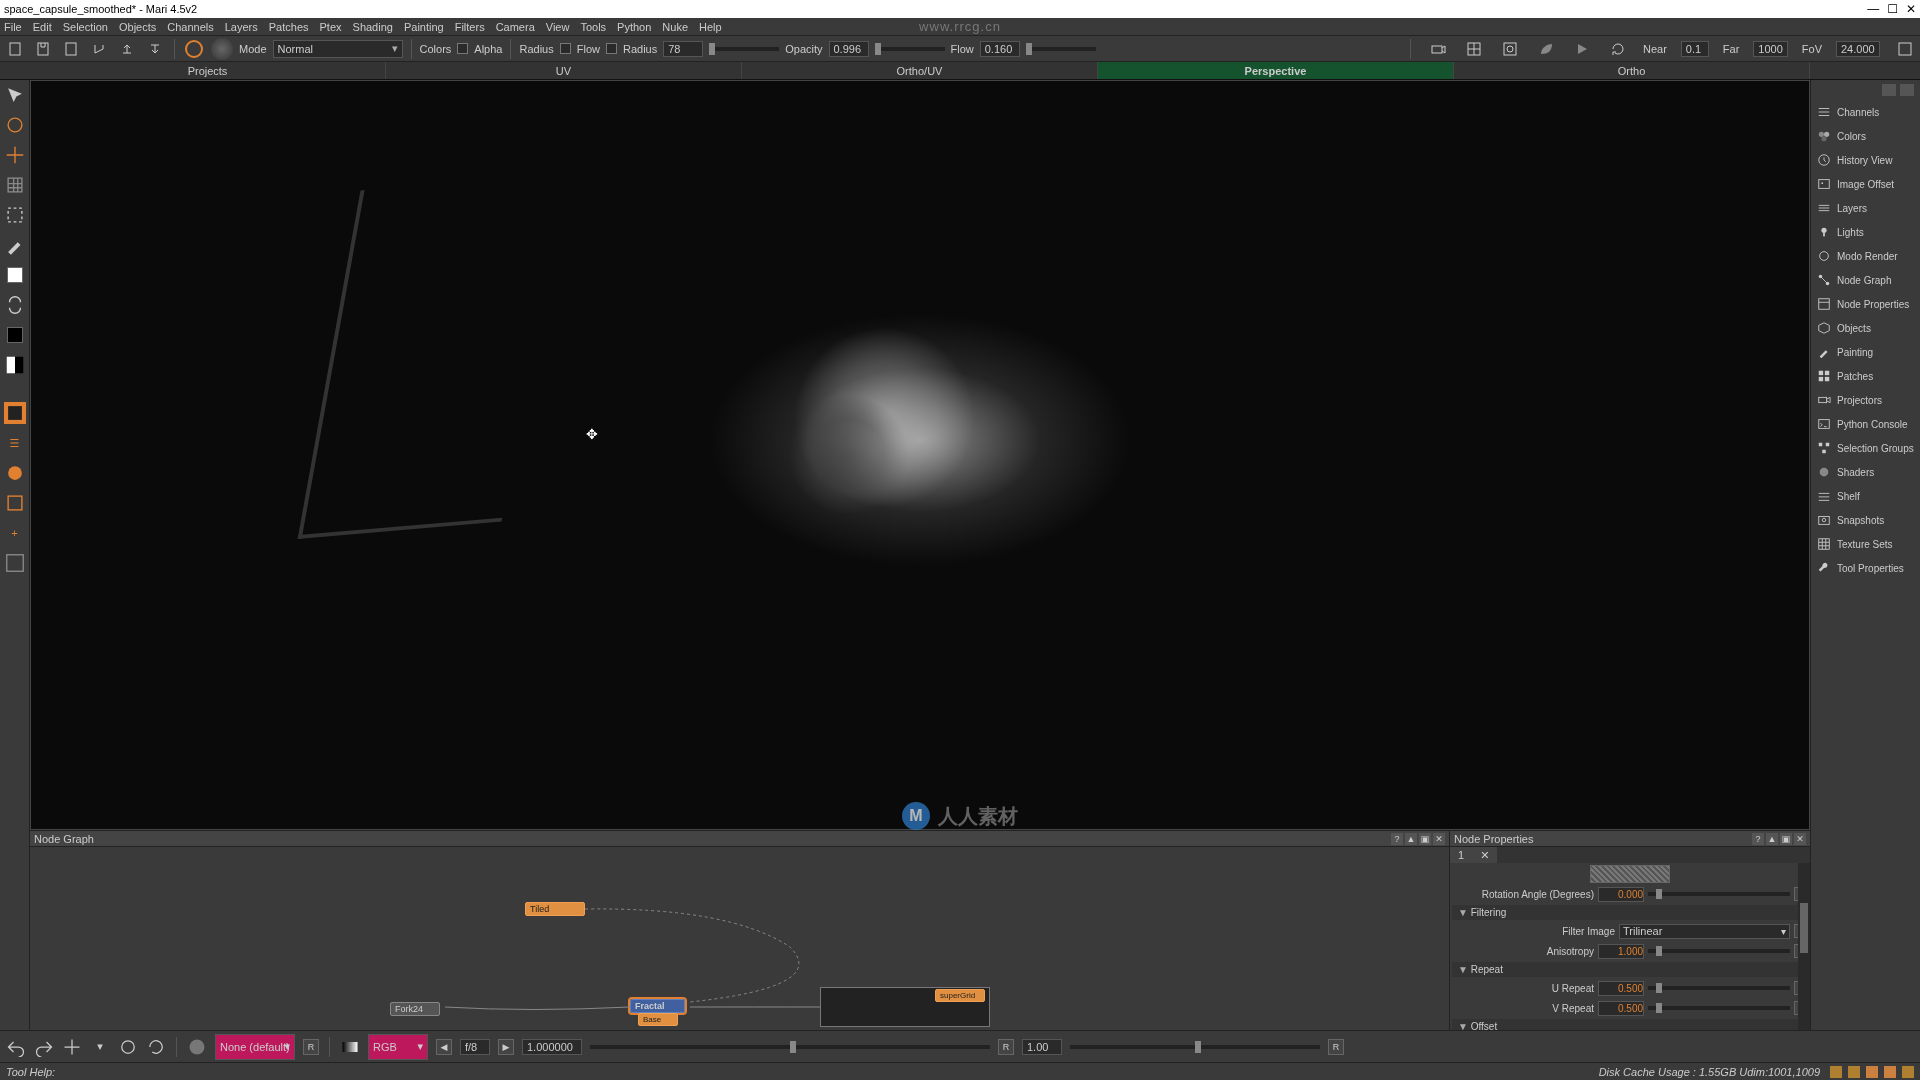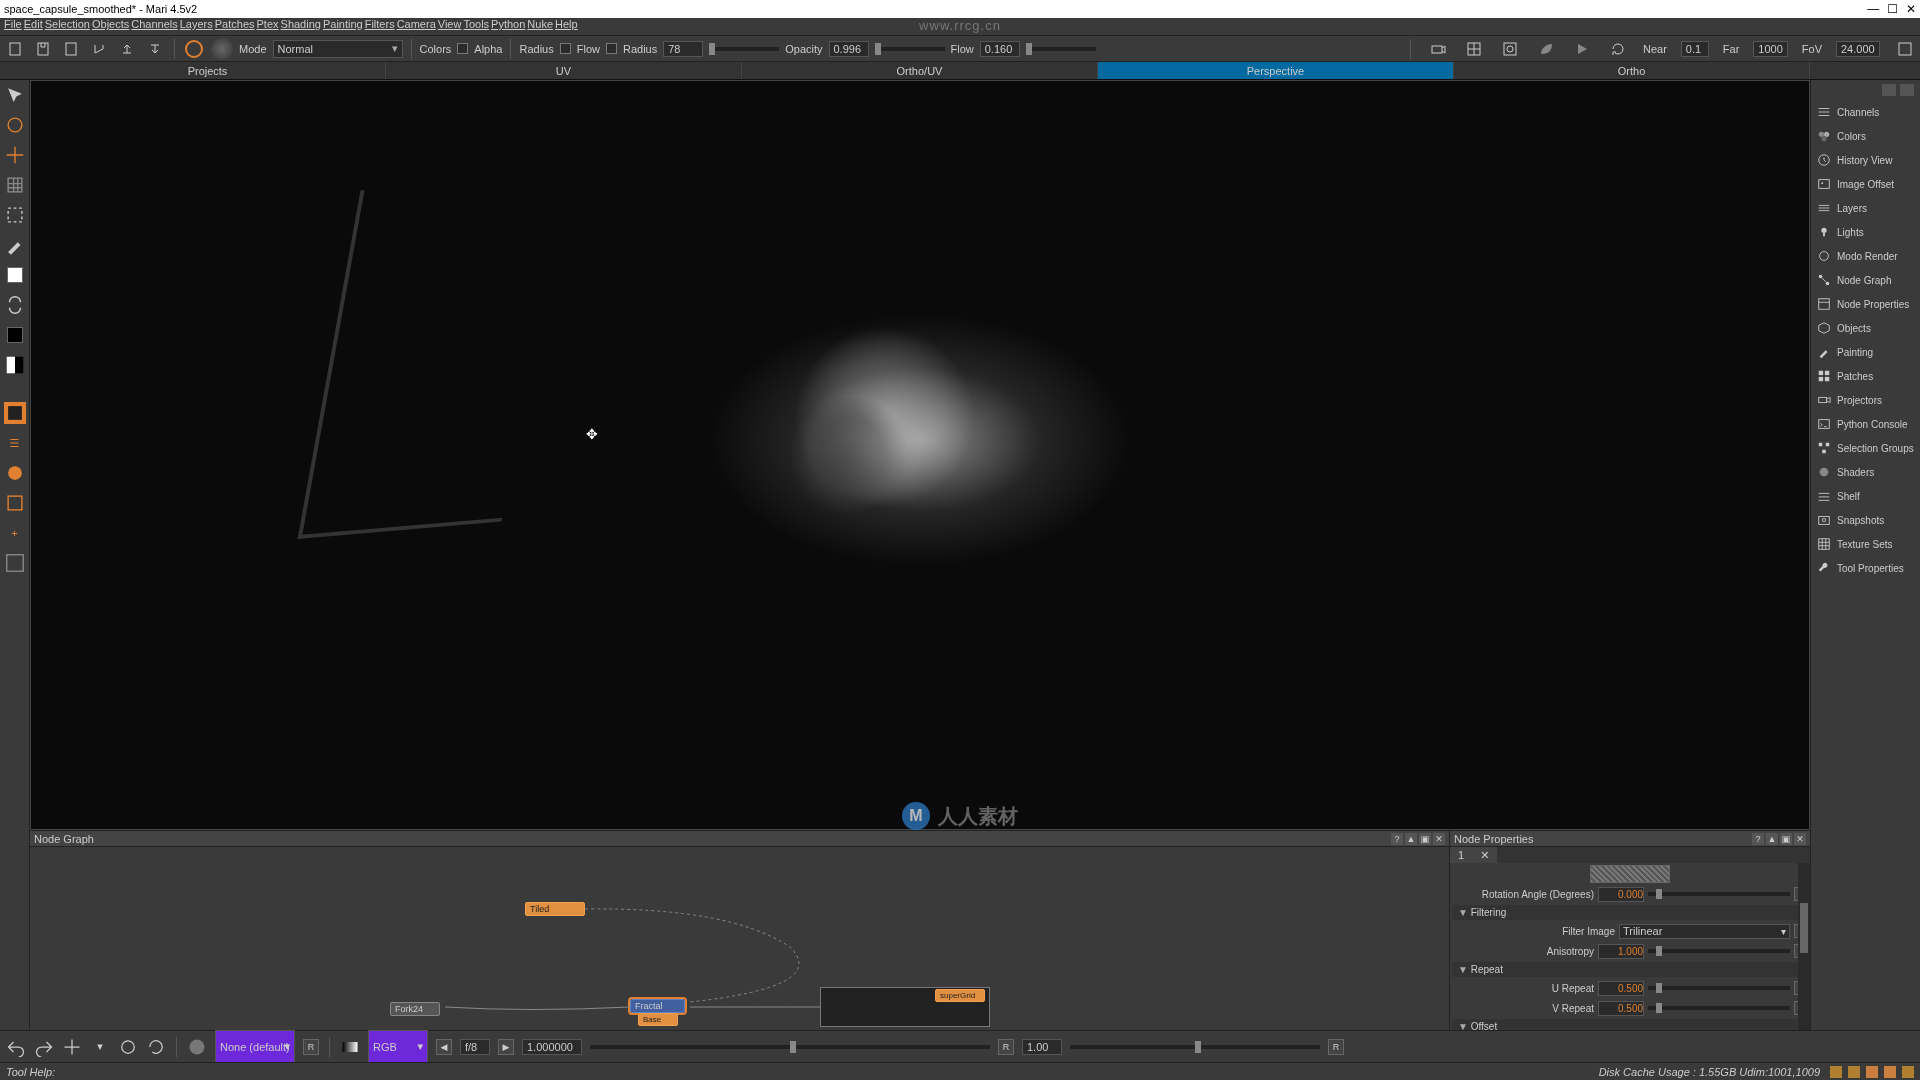--- a/index.html
+++ b/index.html
@@ -1,40 +1,40 @@
 <!DOCTYPE html>
 <html><head>
 <meta charset="utf-8">
 <style>
 * { margin:0; padding:0; box-sizing:border-box; font-family:Arial,sans-serif; font-size:11px; color:#ccc; user-select:none; }
 body { background:#3a3a3a; width:1920px; height:1080px; overflow:hidden; position:relative; }
 .titlebar { height:18px; background:#fff; display:flex; align-items:center; padding:0 4px; justify-content:space-between; }
 .titlebar span { color:#000; }
 .winbtns { display:flex; gap:8px; }
 .winbtns span { color:#000; font-size:12px; cursor:pointer; }
-.menubar { height:18px; background:#3a3a3a; display:flex; padding:0 4px; gap:2px; border-bottom:1px solid #222; position:relative;text-decoration:underline; }
+.menubar { height:18px; background:#3a3a3a; display:flex; align-items:center; padding:0 4px; gap:11px; border-bottom:1px solid #222; position:relative; }
 .menubar .menu-item { cursor:pointer; }
 .menubar .watermark { position:absolute; left:50%; transform:translateX(-50%); color:#777; font-size:13px; letter-spacing:1px; }
 .toolbar { height:26px; background:#3a3a3a; display:flex; align-items:center; padding:0 4px; gap:6px; border-bottom:1px solid #222; }
 .tb-icon { width:22px; height:22px; display:flex; align-items:center; justify-content:center; cursor:pointer; }
 .tb-icon svg { width:16px; height:16px; }
 .tb-sep { width:1px; height:20px; background:#555; margin:0 2px; }
 .tb-circle { width:18px; height:18px; border:2px solid #e08030; border-radius:50%; }
 .tb-brush { width:22px; height:22px; background:radial-gradient(#666,#333); border-radius:50%; }
 .tb-label { color:#ccc; }
 .tb-select { background:#2a2a2a; border:1px solid #555; height:18px; padding:0 4px; display:flex; align-items:center; min-width:100px; position:relative; }
 .tb-select::after { content:"▾"; position:absolute; right:4px; color:#aaa; }
 .tb-check { width:11px; height:11px; border:1px solid #777; background:#2a2a2a; }
 .tb-input { background:#2a2a2a; border:1px solid #555; height:16px; padding:0 4px; color:#e08030; min-width:40px; display:flex; align-items:center; }
 .tb-slider { width:70px; height:4px; background:#222; position:relative; }
 .tb-slider::after { content:""; position:absolute; width:6px; height:12px; background:#888; top:-4px; left:0; }
 .tb-right { margin-left:auto; display:flex; align-items:center; gap:14px; }
 .tabbar { height:18px; background:#2a2a2a; display:flex; border-bottom:1px solid #111; }
 .tabbar .tab { flex:1; text-align:center; line-height:18px; border-right:1px solid #444; cursor:pointer; background:#333; }
-.tabbar .tab.active { background:#0369a1; }
+.tabbar .tab.active { background:#14532d;font-weight:bold; }
 .tabbar .gutter { width:30px; background:#333; }
 .main-area { position:absolute; top:80px; left:0; right:0; bottom:50px; display:flex; }
 .lefttools { width:30px; background:#3a3a3a; display:flex; flex-direction:column; align-items:center; padding-top:4px; gap:8px; border-right:1px solid #222; }
 .lt-icon { width:22px; height:22px; display:flex; align-items:center; justify-content:center; cursor:pointer; }
 .lt-icon.active { background:#e08030; }
 .lt-swatch { width:16px; height:16px; border:1px solid #666; }
 .viewport-wrap { flex:1; display:flex; flex-direction:column; }
 .viewport { flex:1; background:#0a0a0a; position:relative; overflow:hidden; border:1px solid #444; }
 .vp-content { position:absolute; inset:0; background:
   radial-gradient(ellipse 300px 180px at 50% 48%, rgba(200,200,200,0.7), rgba(100,100,100,0.3) 40%, transparent 70%),
@@ -46,21 +46,21 @@
 .lower-panels { height:200px; display:flex; border-top:1px solid #222; }
 .node-graph-panel { flex:1; background:#3a3a3a; display:flex; flex-direction:column; border-right:1px solid #222; }
 .panel-header { height:16px; background:#444; display:flex; align-items:center; padding:0 4px; justify-content:space-between; border-bottom:1px solid #222; }
 .panel-header .ph-icons { display:flex; gap:2px; }
 .panel-header .ph-icons span { width:12px; height:12px; background:#555; font-size:9px; text-align:center; line-height:12px; cursor:pointer; }
 .ng-tabs { height:16px; background:#333; display:flex; align-items:center; }
 .ng-tab { background:#444; padding:0 8px; line-height:16px; border-right:1px solid #222; }
 .ng-canvas { flex:1; background:#3a3a3a; position:relative; overflow:hidden; }
 .ng-node { position:absolute; background:#555; border:1px solid #888; border-radius:2px; font-size:9px; padding:1px 4px; }
 .ng-node.orange { background:#e09040; border-color:#f0a050; color:#222; }
-.ng-node.blue { background:#4060a0; border-color:#6080c0; }
+.ng-node.blue { background:#4060a0; border-color:#6080c0;font-weight:bold; }
 .ng-node.sel { outline:2px solid #e08030; }
 .ng-thumb { position:absolute; width:170px; height:40px; border:1px solid #777; background:#222; }
 .node-props-panel { width:360px; background:#3a3a3a; display:flex; flex-direction:column; }
 .np-tabs { height:16px; background:#333; display:flex; align-items:center; }
 .np-tab { background:#444; padding:0 8px; line-height:16px; }
 .np-body { flex:1; overflow:hidden; padding:2px; position:relative; }
 .np-thumb { width:80px; height:18px; background:repeating-linear-gradient(45deg,#777,#777 2px,#555 2px,#555 4px); margin:0 auto; border:1px solid #666; }
 .np-row { display:flex; align-items:center; height:18px; margin:2px 0; gap:4px; }
 .np-row .lbl { flex:1; text-align:right; font-size:10px; }
 .np-row .val { width:46px; background:#2a2a2a; border:1px solid #555; height:15px; color:#e08030; text-align:right; padding:0 19px; line-height:13px; font-size:10px; }
@@ -74,21 +74,21 @@
 .np-scroll { position:absolute; right:0; top:0; bottom:0; width:12px; background:#2a2a2a; }
 .np-scroll::after { content:""; position:absolute; top:40px; left:2px; width:8px; height:50px; background:#666; }
 .right-sidebar { width:110px; background:#3a3a3a; border-left:1px solid #222; padding-top:4px; }
 .rs-toggle { height:16px; display:flex; justify-content:flex-end; padding-right:6px; gap:4px; }
 .rs-toggle span { width:14px; height:12px; background:#555; cursor:pointer; }
 .rs-item { display:flex; align-items:center; gap:6px; padding:5px 6px; cursor:pointer; }
 .rs-item svg { width:14px; height:14px; flex-shrink:0; }
 .rs-item span { font-size:10px; }
 .bottom-bar { position:absolute; bottom:18px; left:0; right:0; height:32px; background:#3a3a3a; border-top:1px solid #222; display:flex; align-items:center; padding:0 6px; gap:8px; }
 .bb-icon { width:20px; height:20px; display:flex; align-items:center; justify-content:center; cursor:pointer; }
-.bb-select { background:#6d28d9; border:1px solid #555; height:18px; padding:16px 4px; min-width:80px; position:relative; display:flex; align-items:center; }
+.bb-select { background:#be185d; border:1px solid #555; height:26px; padding:0 4px; min-width:80px; position:relative; display:flex; align-items:center; }
 .bb-select::after { content:"▾"; position:absolute; right:4px; }
 .bb-btn { width:16px; height:16px; background:#444; border:1px solid #666; text-align:center; line-height:14px; font-size:9px; }
 .bb-input { background:#2a2a2a; border:1px solid #555; height:16px; padding:0 4px; min-width:60px; display:flex; align-items:center; }
 .bb-slider { width:200px; height:4px; background:#222; position:relative; }
 .bb-slider::after { content:""; position:absolute; width:6px; height:12px; background:#888; top:-4px; left:50%; }
 .status-bar { position:absolute; bottom:0; left:0; right:0; height:18px; background:#3a3a3a; border-top:1px solid #222; display:flex; align-items:center; padding:0 6px; justify-content:space-between;font-style:italic; }
 .status-bar .sb-right { display:flex; align-items:center; gap:10px; }
 .sb-icons { display:flex; gap:6px; }
 .sb-icons span { width:12px; height:12px; background:#b08030; }
 .logo-overlay { position:absolute; bottom:250px; left:50%; transform:translateX(-50%); display:flex; align-items:center; gap:8px; opacity:0.7; }

